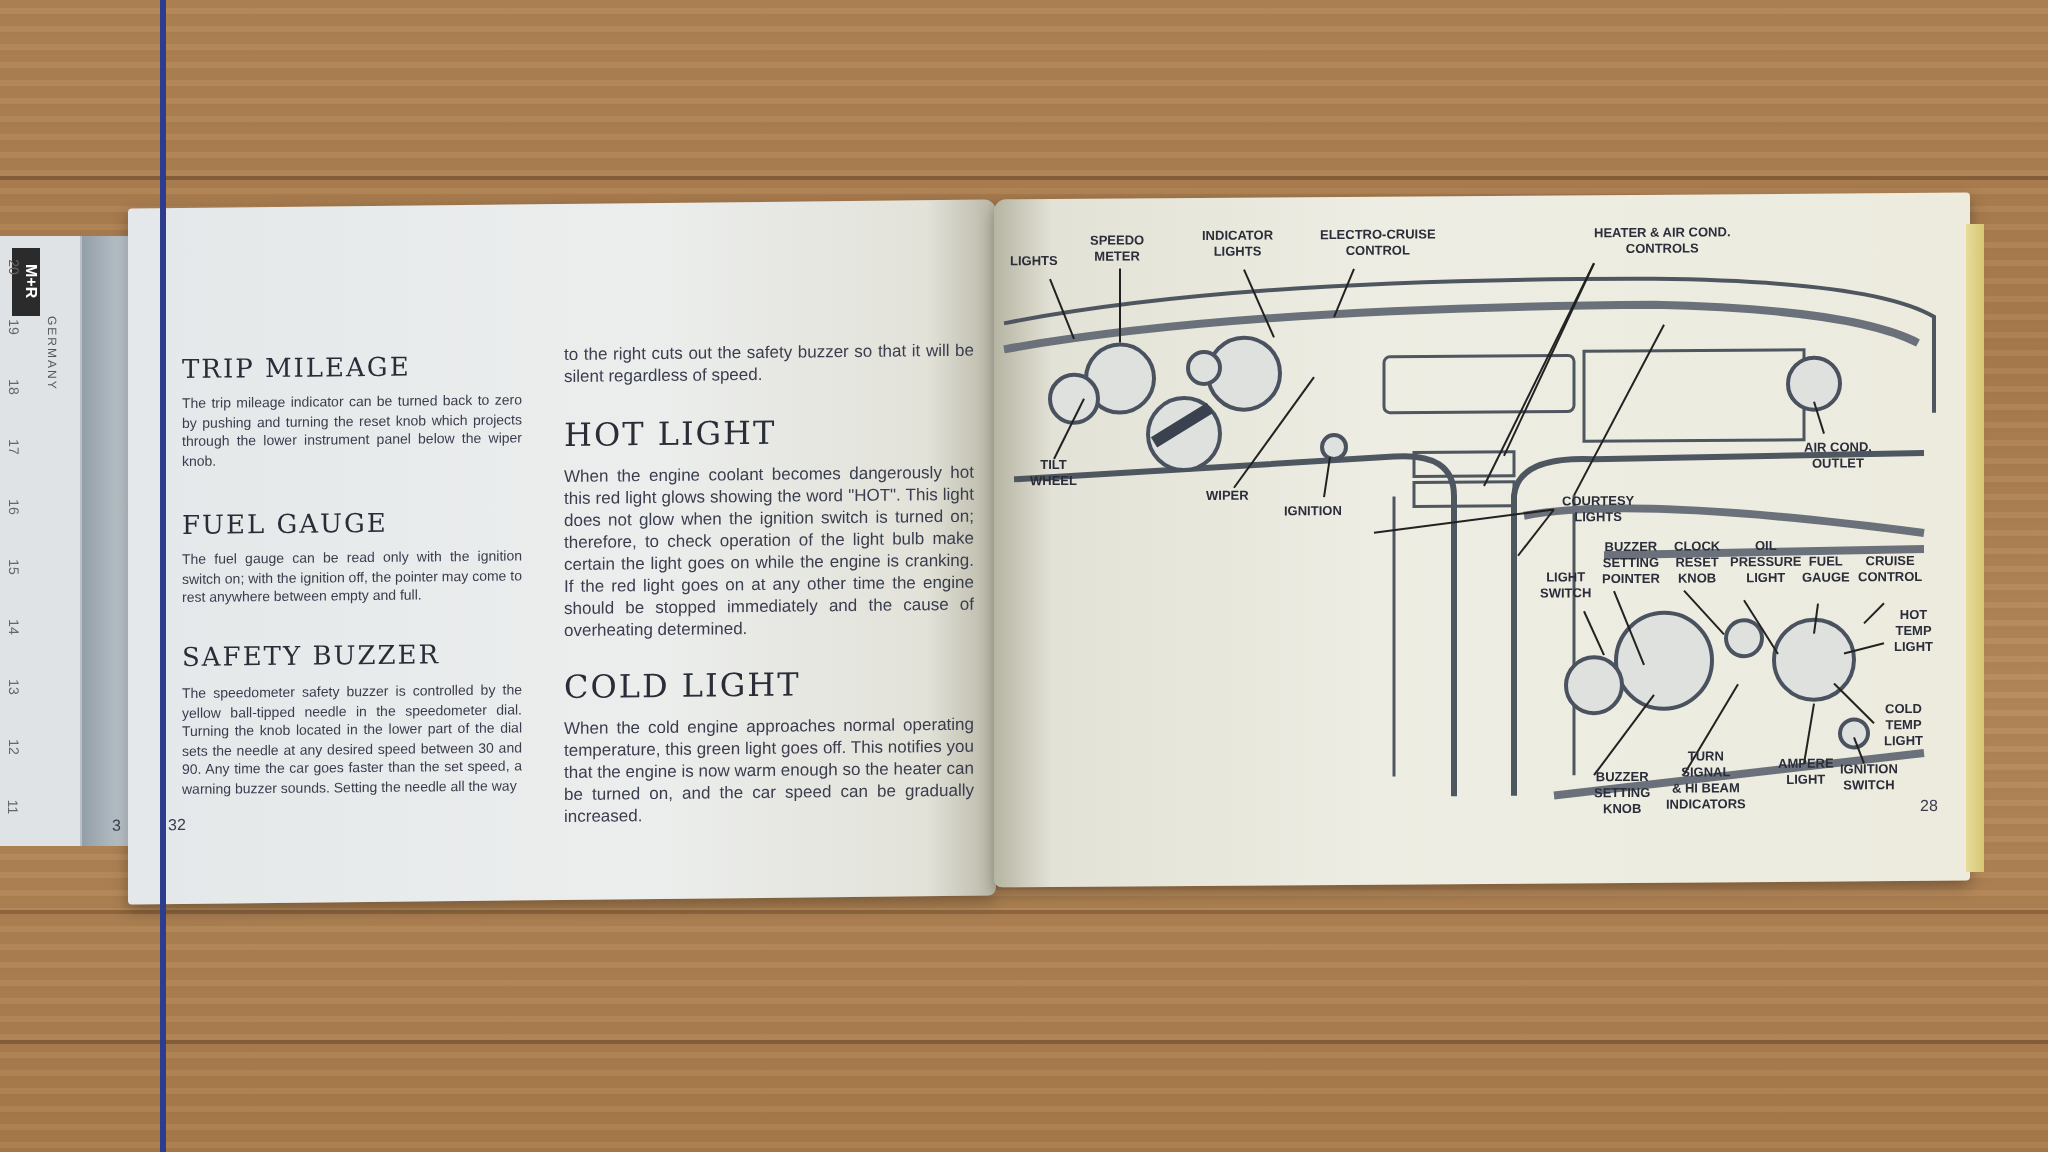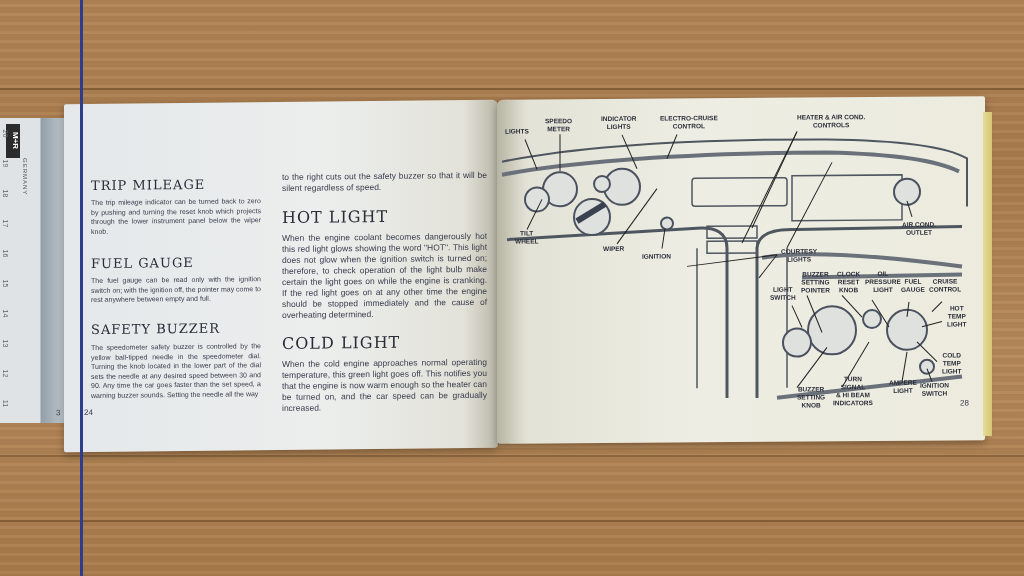--- a/index.html
+++ b/index.html
@@ -71,21 +71,21 @@
   <div class="col col2" style="left:218px;top:70px;width:205px">to the right cuts out the safety buzzer so that it will be silent regardless of speed.</div>
   <div class="sec" style="left:218px;top:106px;width:205px">
     <h2 style="font-size:16px">HOT LIGHT</h2>
     <div class="col col2" style="position:static;margin-top:6px">When the engine coolant becomes dangerously hot this red light glows showing the word "HOT". This light does not glow when the ignition switch is turned on; therefore, to check operation of the light bulb make certain the light goes on while the engine is cranking. If the red light goes on at any other time the engine should be stopped immediately and the cause of overheating determined.</div>
   </div>
   <div class="sec" style="left:218px;top:232px;width:205px">
     <h2 style="font-size:16px">COLD LIGHT</h2>
     <div class="col col2" style="position:static;margin-top:6px">When the cold engine approaches normal operating temperature, this green light goes off. This notifies you that the engine is now warm enough so the heater can be turned on, and the car speed can be gradually increased.</div>
   </div>
   <div class="pgnum" style="left:-8px;top:304px">3</div>
-  <div class="pgnum" style="left:20px;top:304px">24</div>
+  <div class="pgnum" style="left:20px;top:304px">32</div>
 </div>
 
 <div class="blueline"></div>
 
 <div class="page-right">
   <svg width="488" height="344" viewBox="0 0 488 344">
     <g fill="none" stroke="#4e5660" stroke-width="2">
       <path d="M5 62 Q120 40 330 42 Q440 44 470 62 L470 110"></path>
       <path d="M5 75 Q120 55 330 55 Q430 58 462 75" stroke-width="4" stroke="#6a717a"></path>
       <path d="M10 140 L200 130 Q230 128 230 150 L230 300" stroke-width="3"></path>

